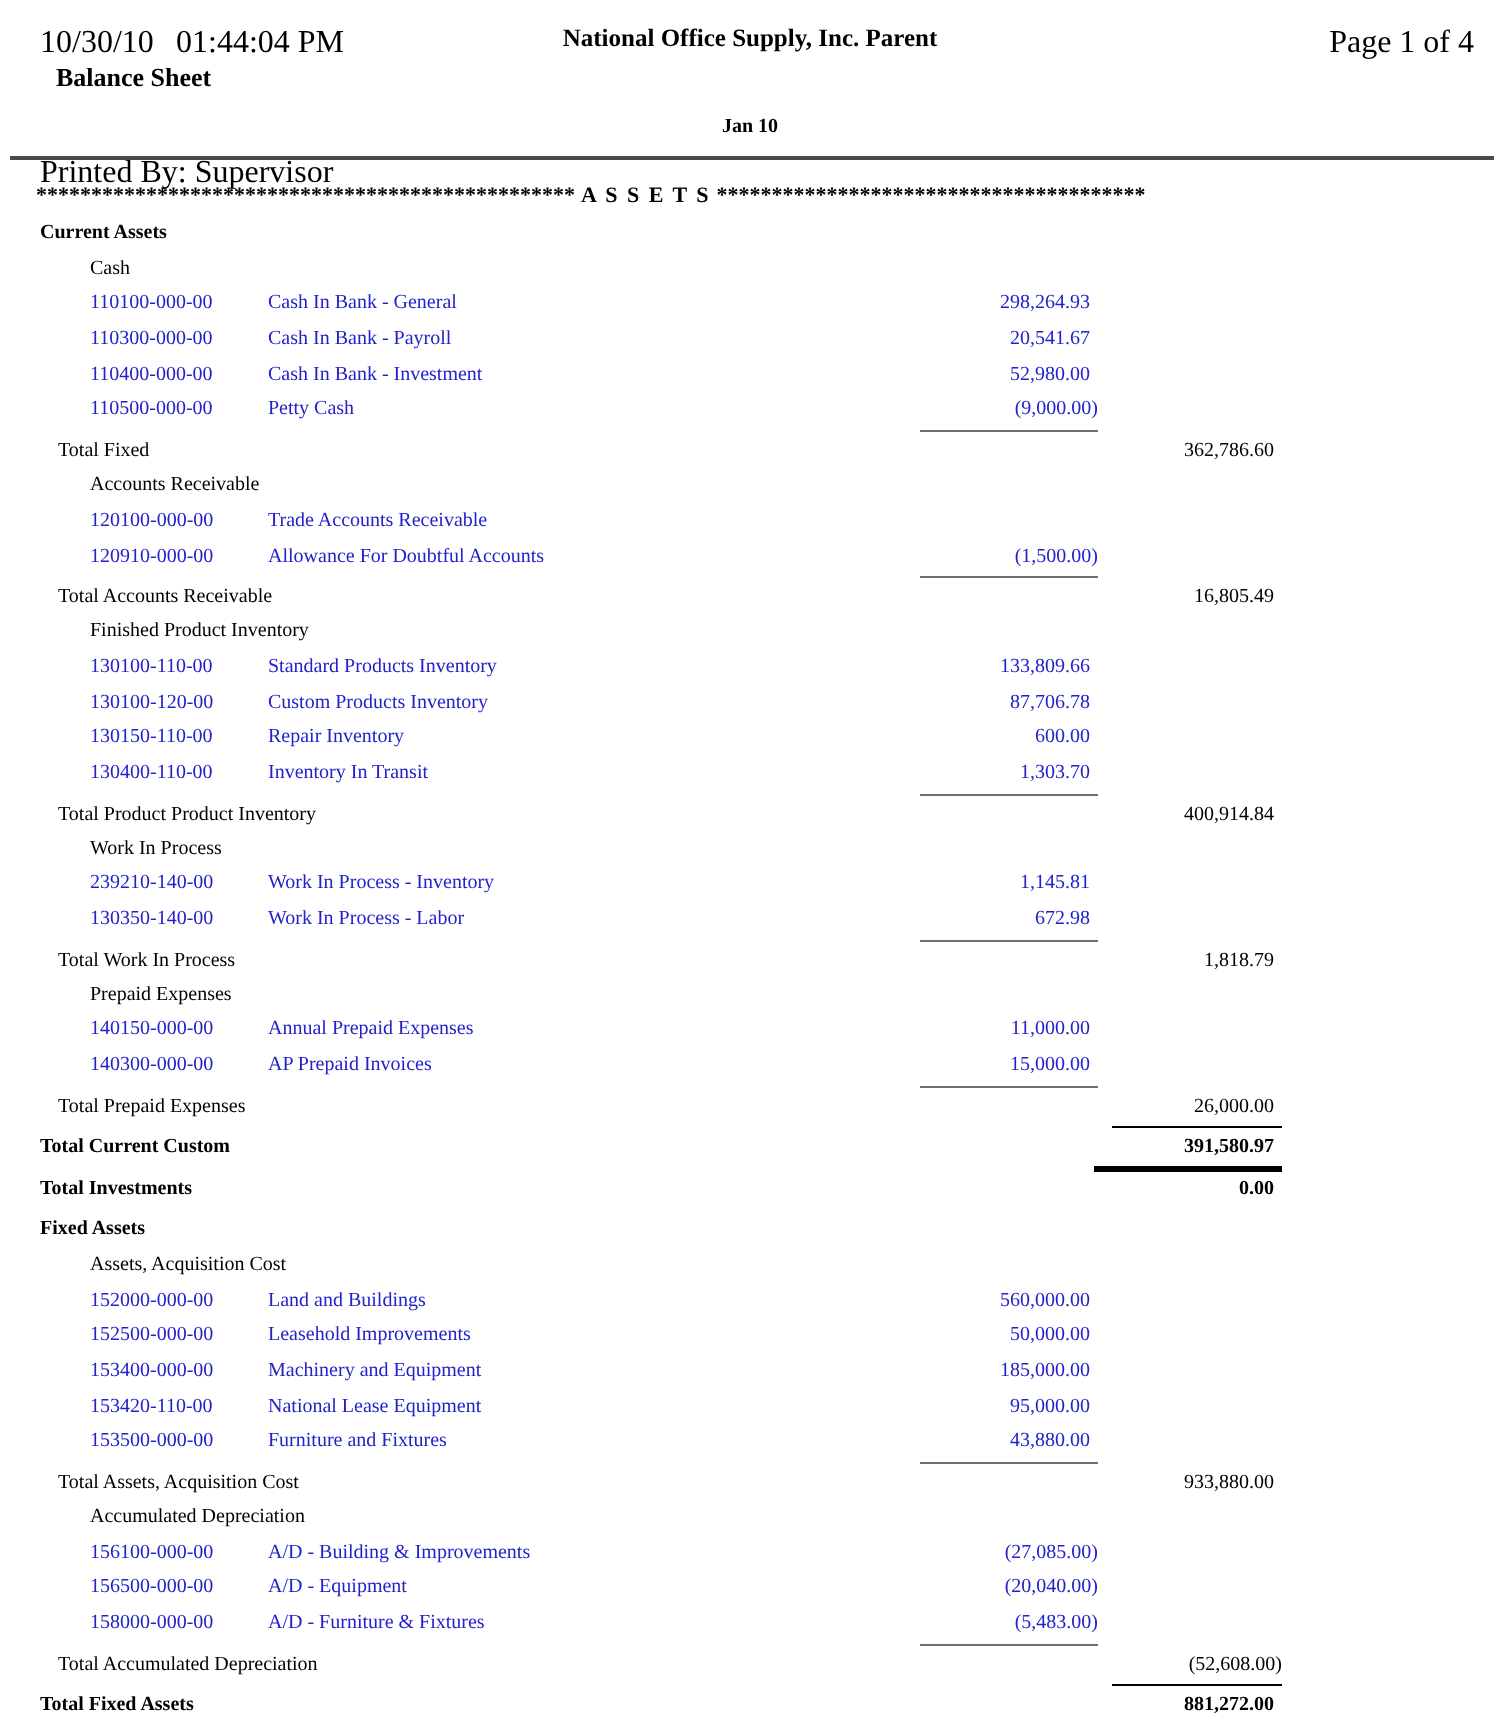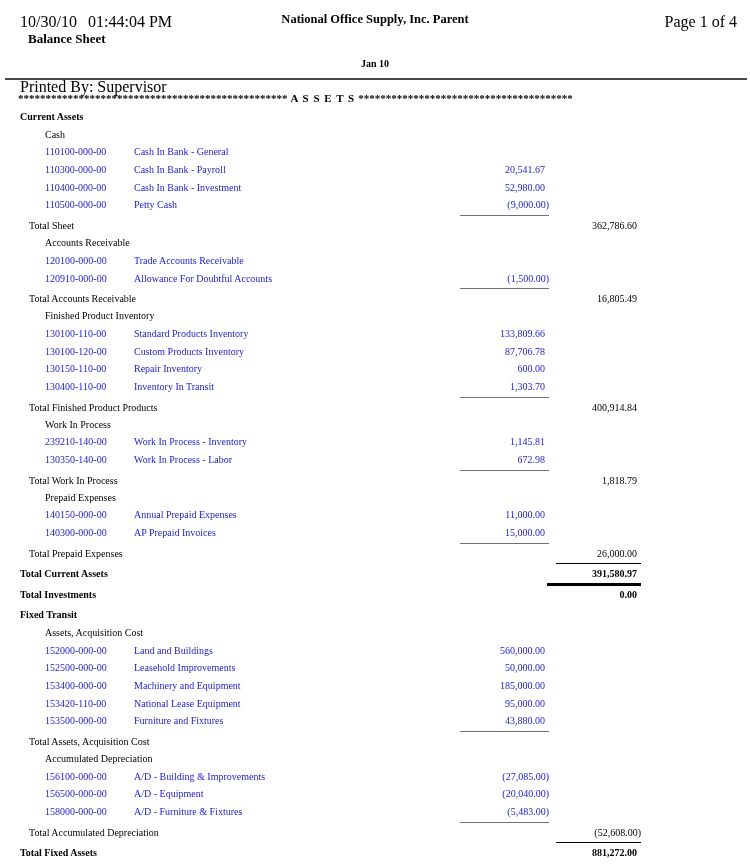--- a/index.html
+++ b/index.html
@@ -67,41 +67,42 @@
     <div id="rows">
         <div class="row h0">
           <span class="lbl">Current Assets</span>
         </div>
         <div class="row h1">
           <span class="lbl">Cash</span>
         </div>
         <div class="row acct">
           <span class="num">110100-000-00</span>
           <span class="desc">Cash In Bank - General</span>
+          <span class="amt detail pad">298,264.93</span>
         </div>
         <div class="row acct">
           <span class="num">110300-000-00</span>
           <span class="desc">Cash In Bank - Payroll</span>
           <span class="amt detail pad">20,541.67</span>
         </div>
         <div class="row acct">
           <span class="num">110400-000-00</span>
           <span class="desc">Cash In Bank - Investment</span>
           <span class="amt detail pad">52,980.00</span>
         </div>
         <div class="row acct">
           <span class="num">110500-000-00</span>
           <span class="desc">Petty Cash</span>
           <span class="amt detail">(9,000.00)</span>
         </div>
         <div class="rule rule-detail">
           <div class="ln"></div>
         </div>
         <div class="row subtotal">
-          <span class="lbl">Total Sheet</span>
+          <span class="lbl">Total Fixed</span>
           <span class="amt total pad">362,786.60</span>
         </div>
         <div class="row h1">
           <span class="lbl">Accounts Receivable</span>
         </div>
         <div class="row acct">
           <span class="num">120100-000-00</span>
           <span class="desc">Trade Accounts Receivable</span>
         </div>
         <div class="row acct">
@@ -136,21 +137,21 @@
         </div>
         <div class="row acct">
           <span class="num">130400-110-00</span>
           <span class="desc">Inventory In Transit</span>
           <span class="amt detail pad">1,303.70</span>
         </div>
         <div class="rule rule-detail">
           <div class="ln"></div>
         </div>
         <div class="row subtotal">
-          <span class="lbl">Total Finished Product Products</span>
+          <span class="lbl">Total Product Product Inventory</span>
           <span class="amt total pad">400,914.84</span>
         </div>
         <div class="row h1">
           <span class="lbl">Work In Process</span>
         </div>
         <div class="row acct">
           <span class="num">239210-140-00</span>
           <span class="desc">Work In Process - Inventory</span>
           <span class="amt detail pad">1,145.81</span>
         </div>
@@ -183,32 +184,32 @@
           <div class="ln"></div>
         </div>
         <div class="row subtotal">
           <span class="lbl">Total Prepaid Expenses</span>
           <span class="amt total pad">26,000.00</span>
         </div>
         <div class="rule rule-total">
           <div class="ln"></div>
         </div>
         <div class="row grandtotal">
-          <span class="lbl">Total Current Assets</span>
+          <span class="lbl">Total Current Custom</span>
           <span class="amt total pad">391,580.97</span>
         </div>
         <div class="rule rule-thick">
           <div class="ln"></div>
         </div>
         <div class="row grandtotal">
           <span class="lbl">Total Investments</span>
           <span class="amt total pad">0.00</span>
         </div>
         <div class="row h0 spaced">
-          <span class="lbl">Fixed Transit</span>
+          <span class="lbl">Fixed Assets</span>
         </div>
         <div class="row h1">
           <span class="lbl">Assets, Acquisition Cost</span>
         </div>
         <div class="row acct">
           <span class="num">152000-000-00</span>
           <span class="desc">Land and Buildings</span>
           <span class="amt detail pad">560,000.00</span>
         </div>
         <div class="row acct">
@@ -229,20 +230,21 @@
         <div class="row acct">
           <span class="num">153500-000-00</span>
           <span class="desc">Furniture and Fixtures</span>
           <span class="amt detail pad">43,880.00</span>
         </div>
         <div class="rule rule-detail">
           <div class="ln"></div>
         </div>
         <div class="row subtotal">
           <span class="lbl">Total Assets, Acquisition Cost</span>
+          <span class="amt total pad">933,880.00</span>
         </div>
         <div class="row h1">
           <span class="lbl">Accumulated Depreciation</span>
         </div>
         <div class="row acct">
           <span class="num">156100-000-00</span>
           <span class="desc">A/D - Building &amp; Improvements</span>
           <span class="amt detail">(27,085.00)</span>
         </div>
         <div class="row acct">

